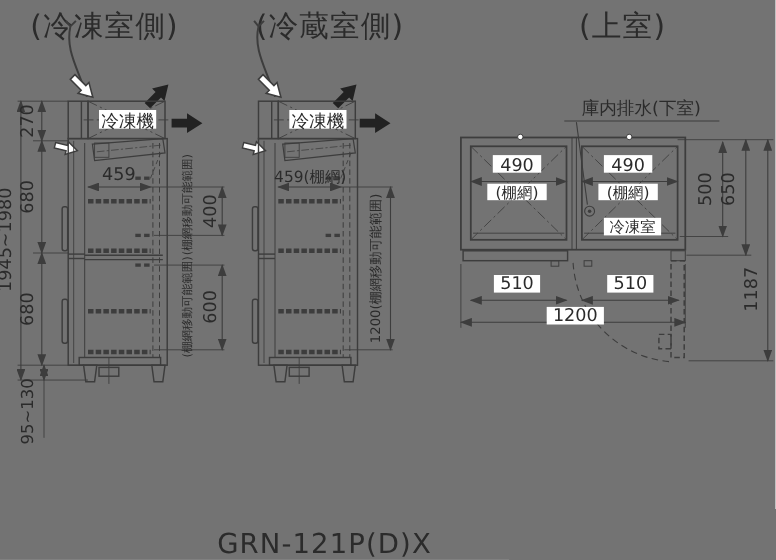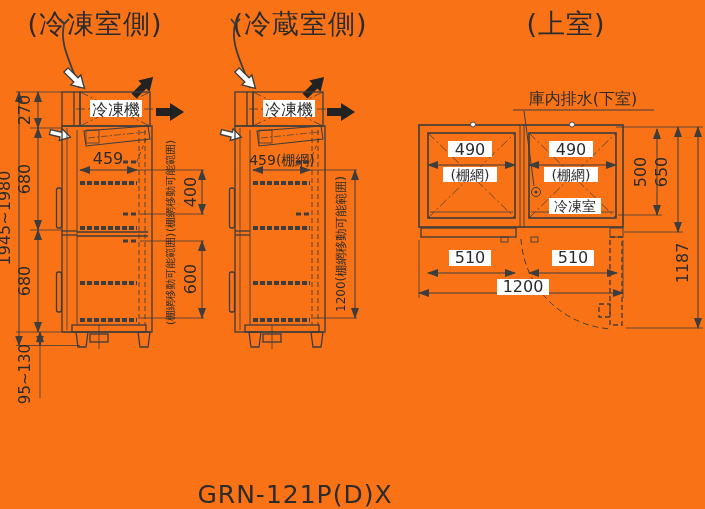--- a/index.html
+++ b/index.html
@@ -1,17 +1,17 @@
 <!DOCTYPE html>
 <html><head>
 <meta charset="utf-8">
 <style>
   html,body{margin:0;padding:0;background:#fff;}
   body{font-family:"DejaVu Sans","Liberation Sans",sans-serif;}
-  .stage{position:relative;width:705px;height:509px;background:#f97316;overflow:hidden;}
+  .stage{position:relative;width:705px;height:509px;background:#737373;overflow:hidden;}
   svg{display:block;}
   text{fill:#2b2b2b;}
   .ttl{font-size:27px;letter-spacing:1px;}
   .dim{font-size:16px;}
   .dimS{font-size:15px;}
   .note{font-size:10.5px;}
   .note2{font-size:12px;}
   .lbl{font-size:16px;}
   .lblS{font-size:14px;}
   .model{font-size:25px;letter-spacing:1px;}

